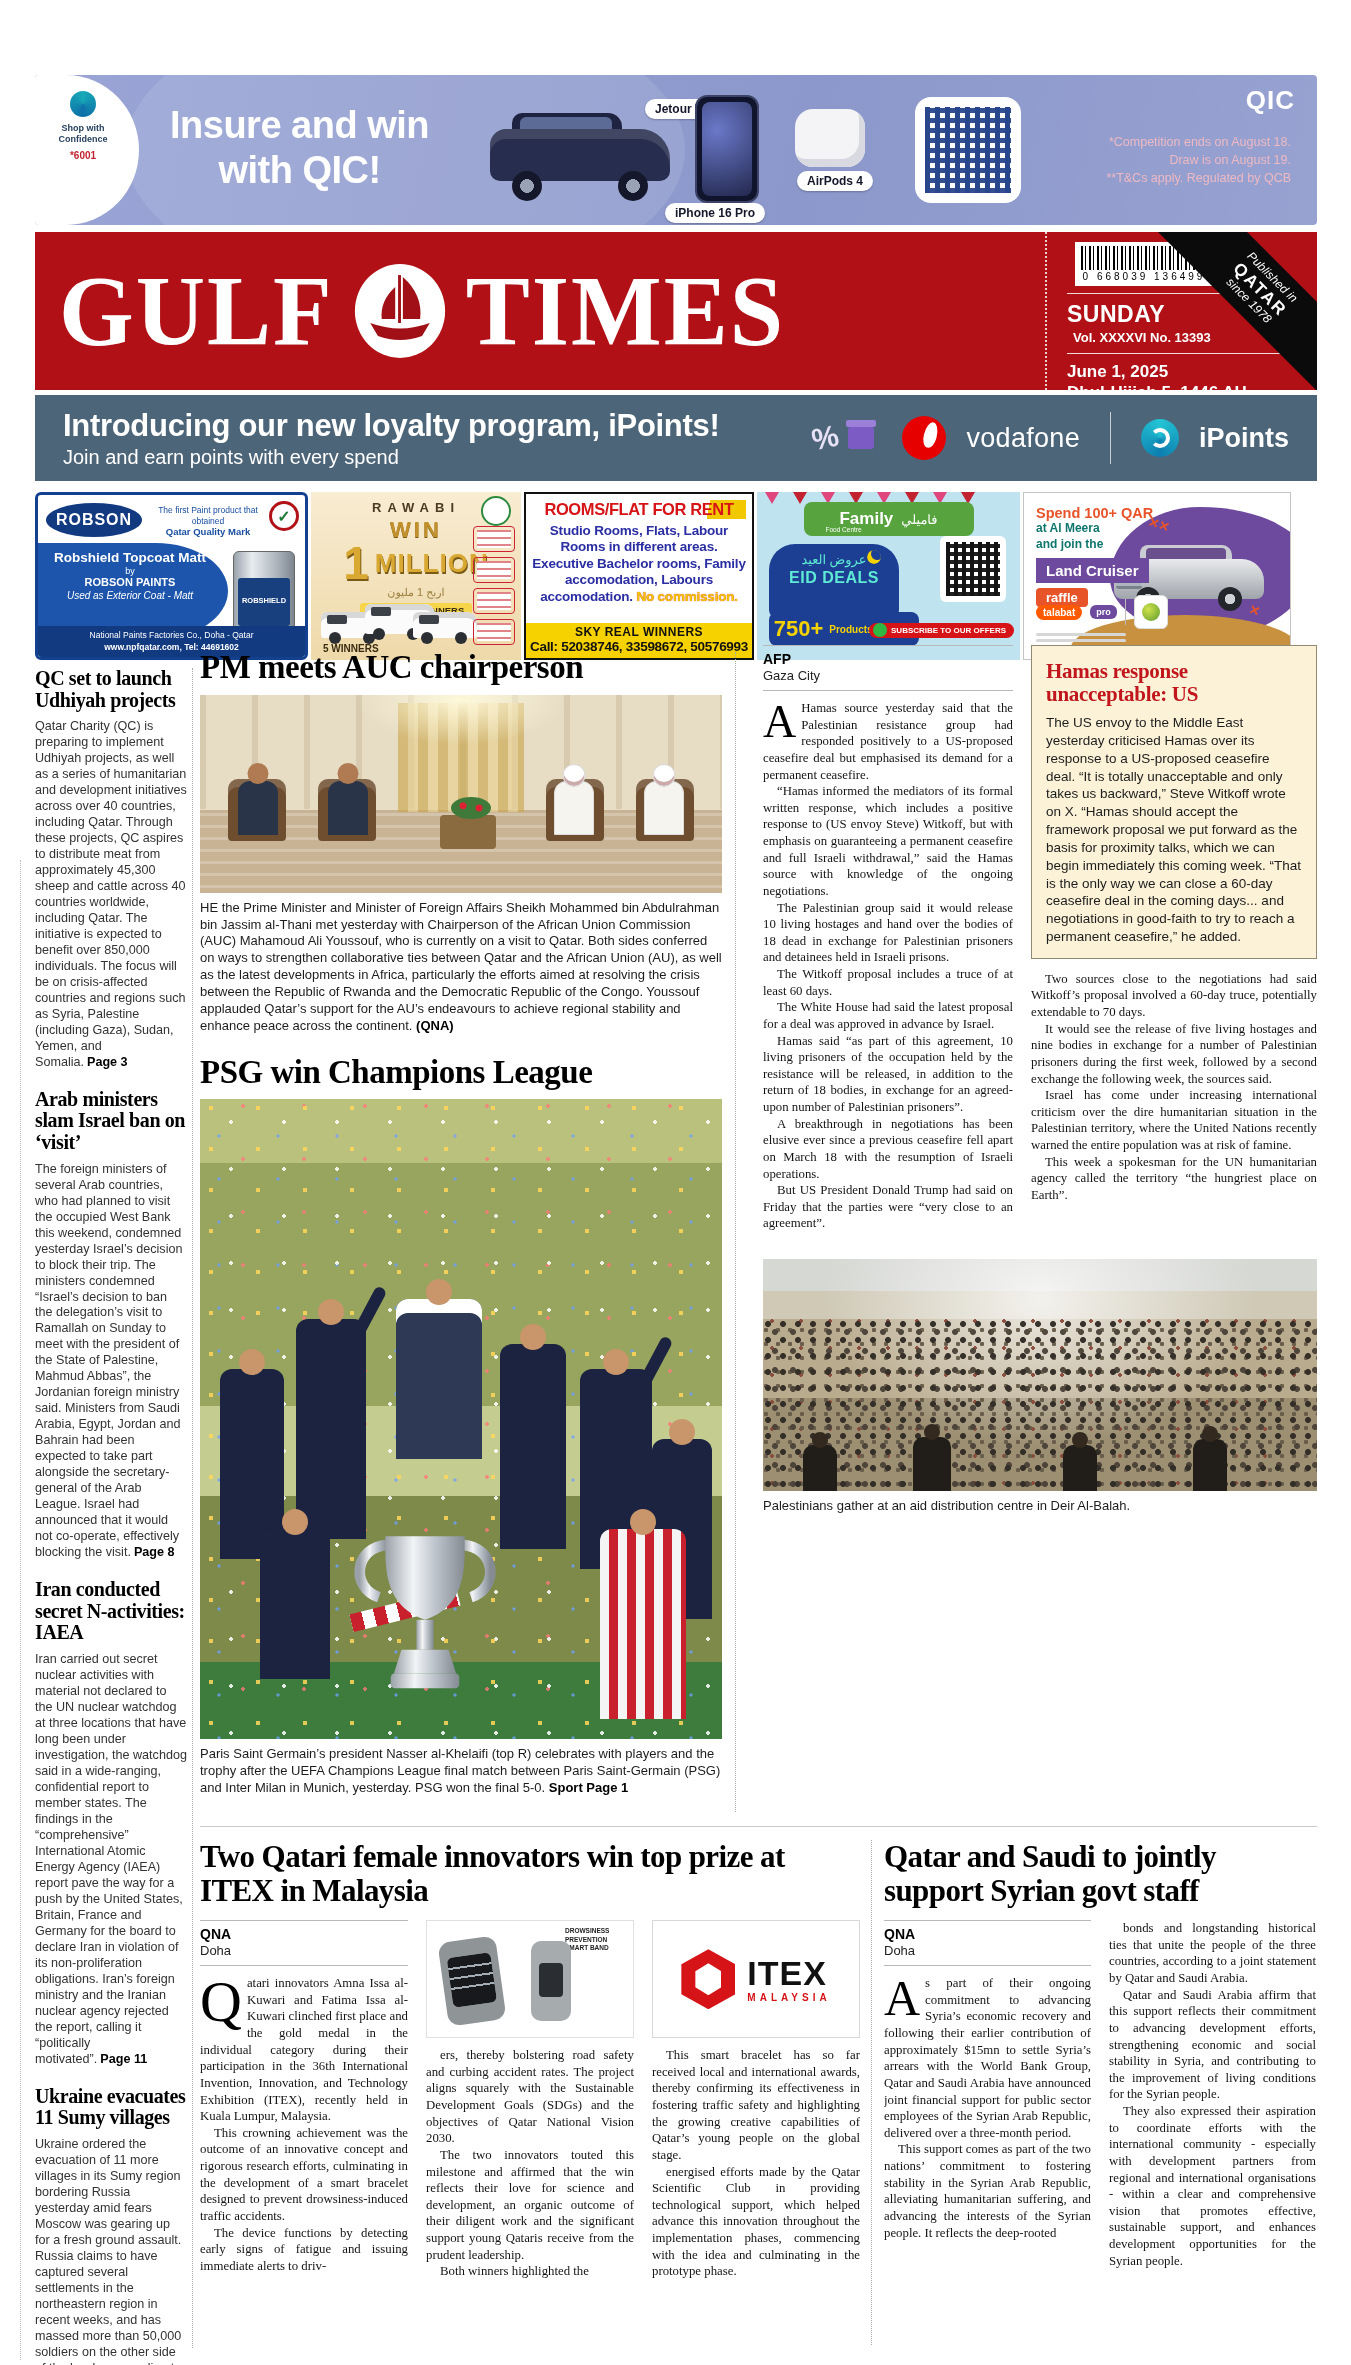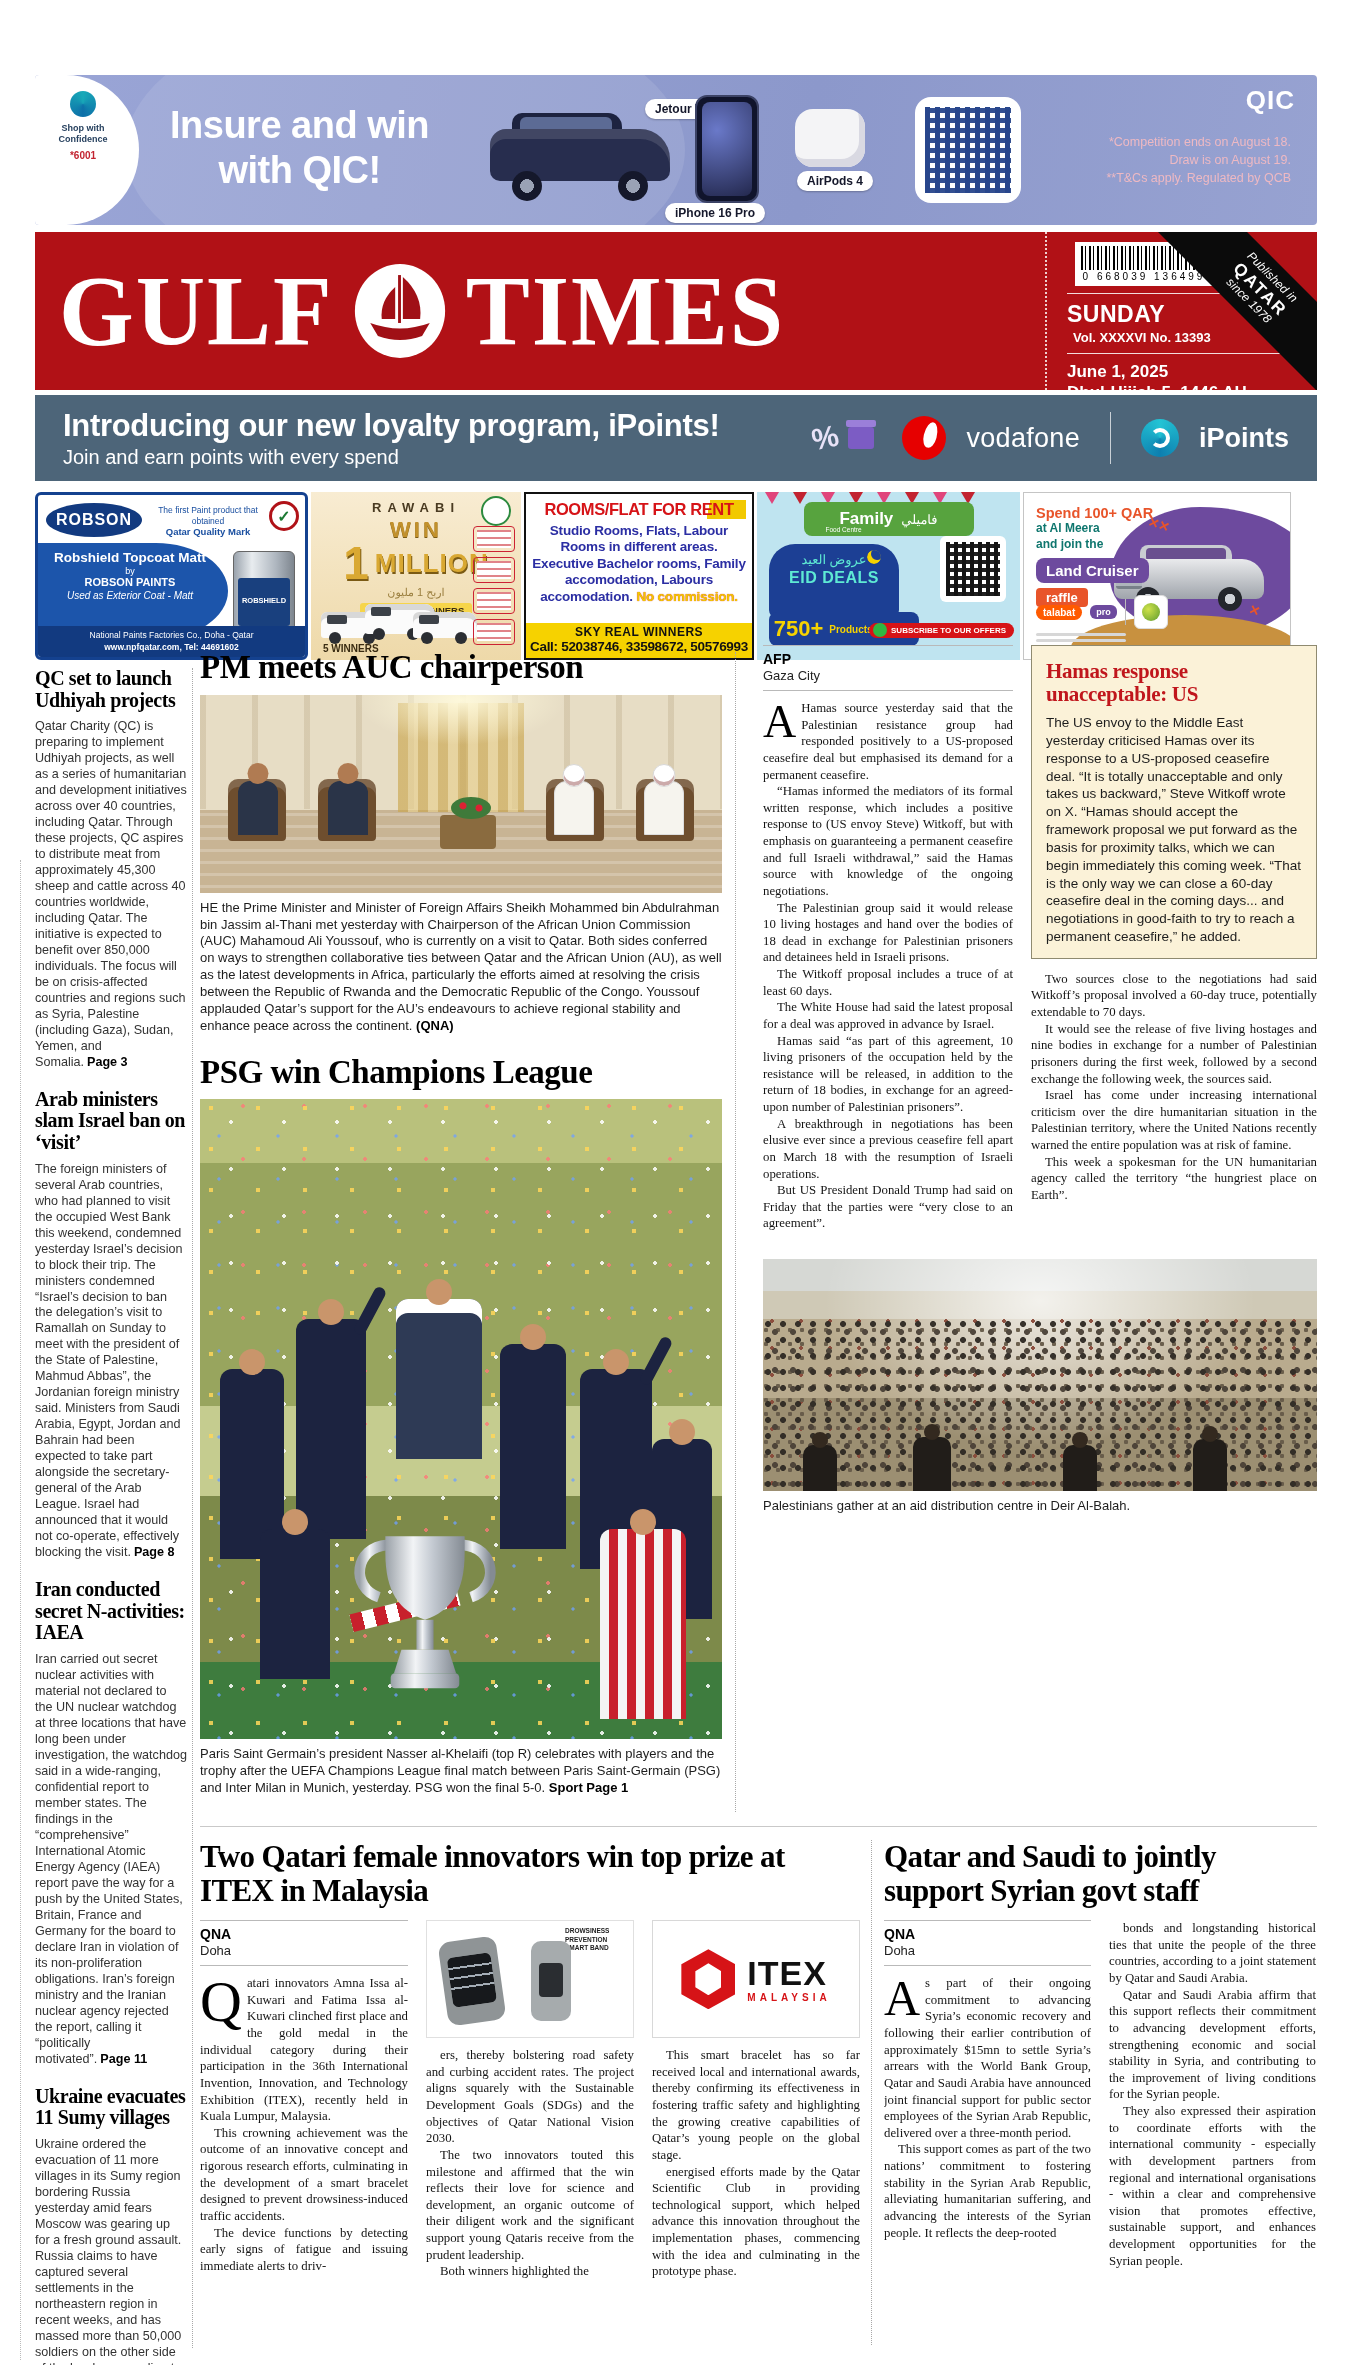--- a/index.html
+++ b/index.html
@@ -187,21 +187,21 @@
        background:linear-gradient(#e9eaec,#9fa4ab)}
   .am-suv-roof{position:absolute;left:26px;top:0;width:92px;height:20px;background:#c9ccd1;border-radius:8px 10px 0 0}
   .am-suv-win{position:absolute;left:32px;top:3px;width:80px;height:13px;background:#6a4f8f;border-radius:4px}
   .am-suv .wheel{width:24px;height:24px;bottom:-8px;background:radial-gradient(circle,#cfd3d8 0 30%,#23262b 31%)}
   .am-grill{position:absolute;left:2px;top:26px;width:26px;height:18px;
        background:repeating-linear-gradient(0deg,#788089 0 3px,#aeb4bb 3px 6px);border-radius:3px}
   .am-text{position:absolute;left:12px;top:12px;width:120px}
   .am-l1{color:#e8542a;font-weight:900;font-size:14.5px}
   .am-l2,.am-l3{color:#0f766e;font-weight:800;font-size:12px;line-height:1.3}
   .am-lc{display:inline-block;background:#6d4a9e;color:#fff;font-weight:900;font-size:15px;
-       border-radius:8px;padding:4px 10px;margin-top:6px}
+       border-radius:0;padding:4px 10px;margin-top:6px}
   .am-raffle{display:inline-block;background:#e8542a;color:#fff;font-weight:900;font-size:13px;
        border-radius:4px;padding:2px 10px;margin-top:5px}
   .am-logos{position:absolute;left:12px;bottom:30px;display:flex;align-items:center;gap:8px}
   .am-talabat{background:#ff5a00;color:#fff;font-weight:800;font-size:10px;border-radius:8px;padding:2px 7px}
   .am-pro{background:#6d4a9e;color:#fff;font-weight:800;font-size:9px;border-radius:6px;padding:2px 6px}
   .am-sep{width:1px;height:26px;background:#bbb}
   .am-meera{width:34px;height:34px;background:#fff;border:1px solid #ddd;border-radius:6px;
        display:flex;align-items:center;justify-content:center}
   .am-meera i{width:18px;height:18px;border-radius:50%;background:radial-gradient(circle at 35% 35%,#cfe24a,#5d9b2f)}
   .micro{position:absolute;left:12px;bottom:8px;width:90px}

